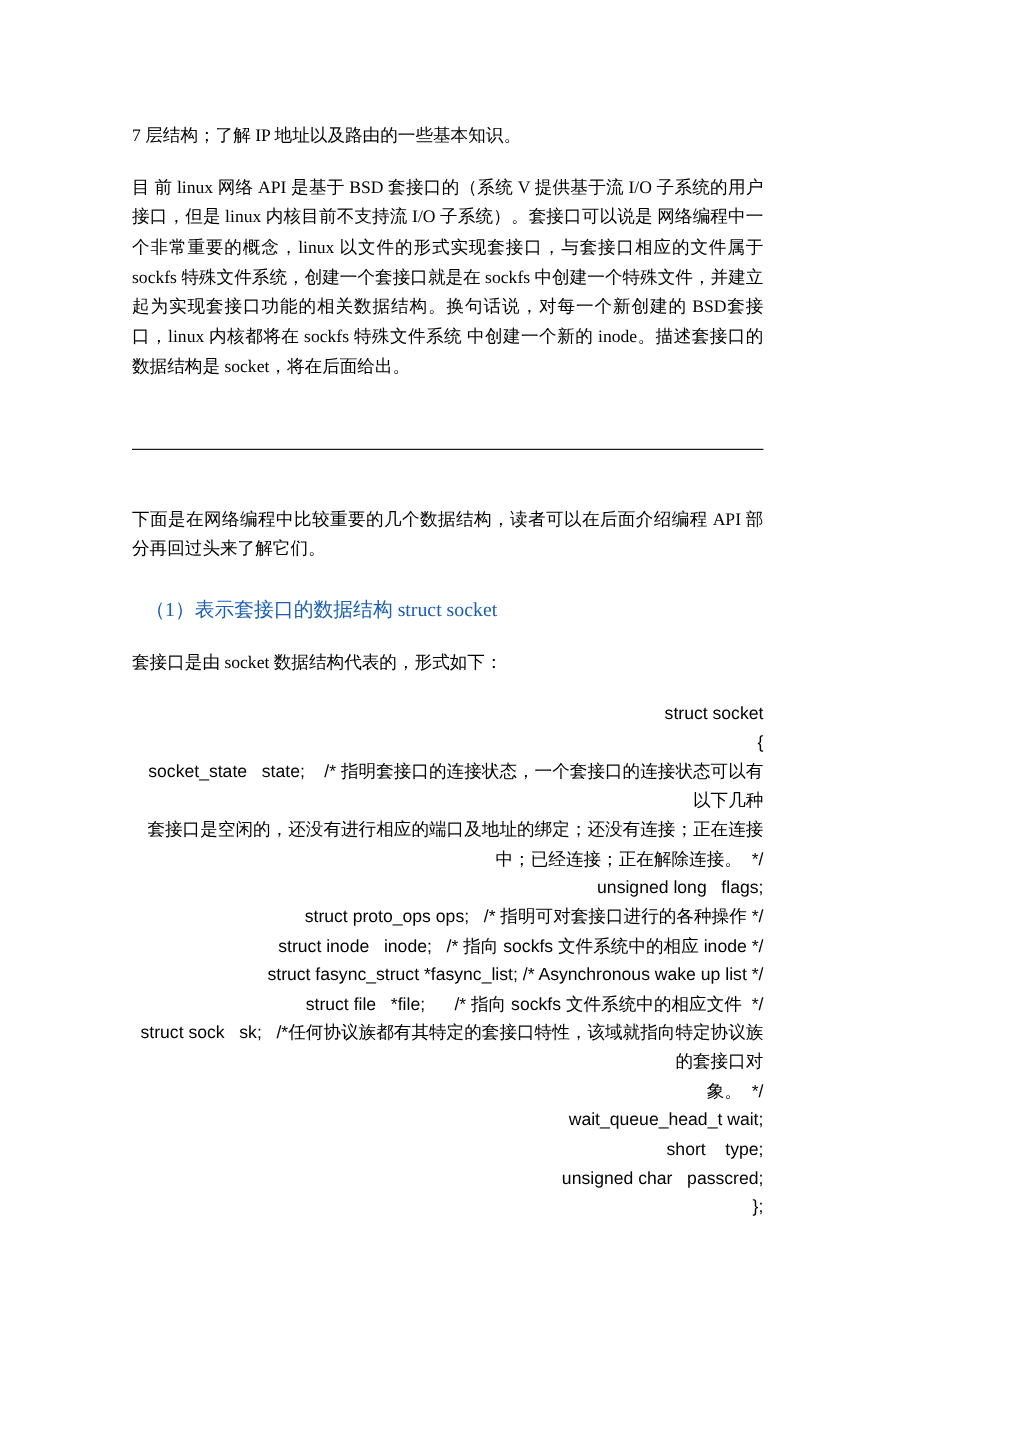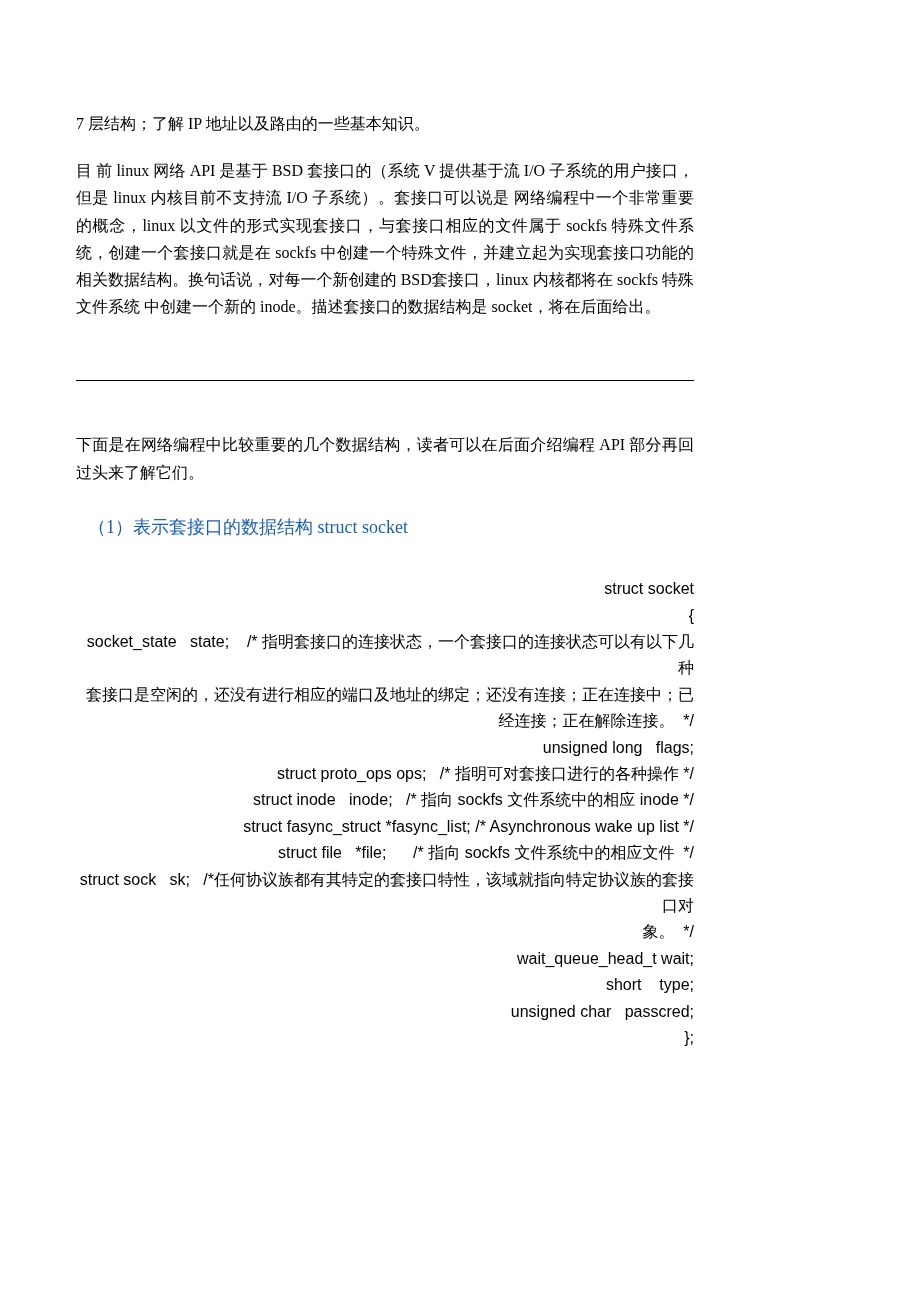--- a/index.html
+++ b/index.html
@@ -7,21 +7,21 @@
     padding: 0;
     background: #ffffff;
     font-family: "SimSun", "宋体", serif;
     font-size: 16px;
     color: #000000;
     line-height: 1.7;
   }
   .page {
     width: 824px;
     min-height: 1302px;
-    padding: 110px 130px 60px 76px;
+    padding: 110px 130px 60px 120px;
     box-sizing: border-box;
     background: #ffffff;
   }
   .para {
     text-align: justify;
     margin: 0 0 6px 0;
   }
   .hr-line {
     border: none;
     border-top: 1px solid #000;
@@ -61,20 +61,21 @@
 
   <p class="para">目 前 linux 网络 API 是基于 BSD 套接口的（系统 V 提供基于流 I/O 子系统的用户接口，但是 linux 内核目前不支持流 I/O 子系统）。套接口可以说是 网络编程中一个非常重要的概念，linux 以文件的形式实现套接口，与套接口相应的文件属于 sockfs 特殊文件系统，创建一个套接口就是在 sockfs 中创建一个特殊文件，并建立起为实现套接口功能的相关数据结构。换句话说，对每一个新创建的 BSD套接口，linux 内核都将在 sockfs 特殊文件系统 中创建一个新的 inode。描述套接口的数据结构是 socket，将在后面给出。</p>
 
   <hr class="hr-line">
 
 
   <p class="para">下面是在网络编程中比较重要的几个数据结构，读者可以在后面介绍编程 API 部分再回过头来了解它们。</p>
 
   <h3 class="h3">（1）表示套接口的数据结构 struct socket</h3>
 
+  <p class="para">套接口是由 socket 数据结构代表的，形式如下：</p>
 
   <div class="spacer-sm"></div>
 
   <div class="mono">struct socket
 {
 socket_state   state;    /* 指明套接口的连接状态，一个套接口的连接状态可以有以下几种
 套接口是空闲的，还没有进行相应的端口及地址的绑定；还没有连接；正在连接中；已经连接；正在解除连接。  */
  unsigned long   flags;
  struct proto_ops ops;   /* 指明可对套接口进行的各种操作 */
  struct inode   inode;   /* 指向 sockfs 文件系统中的相应 inode */

